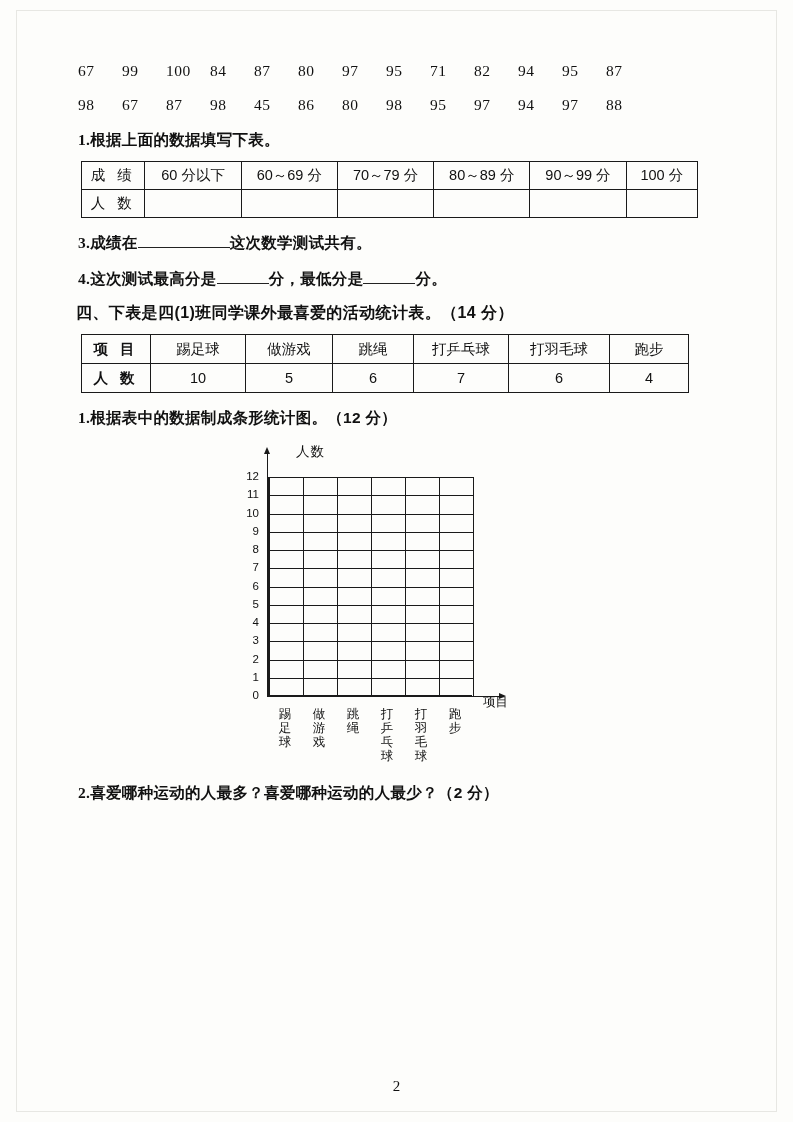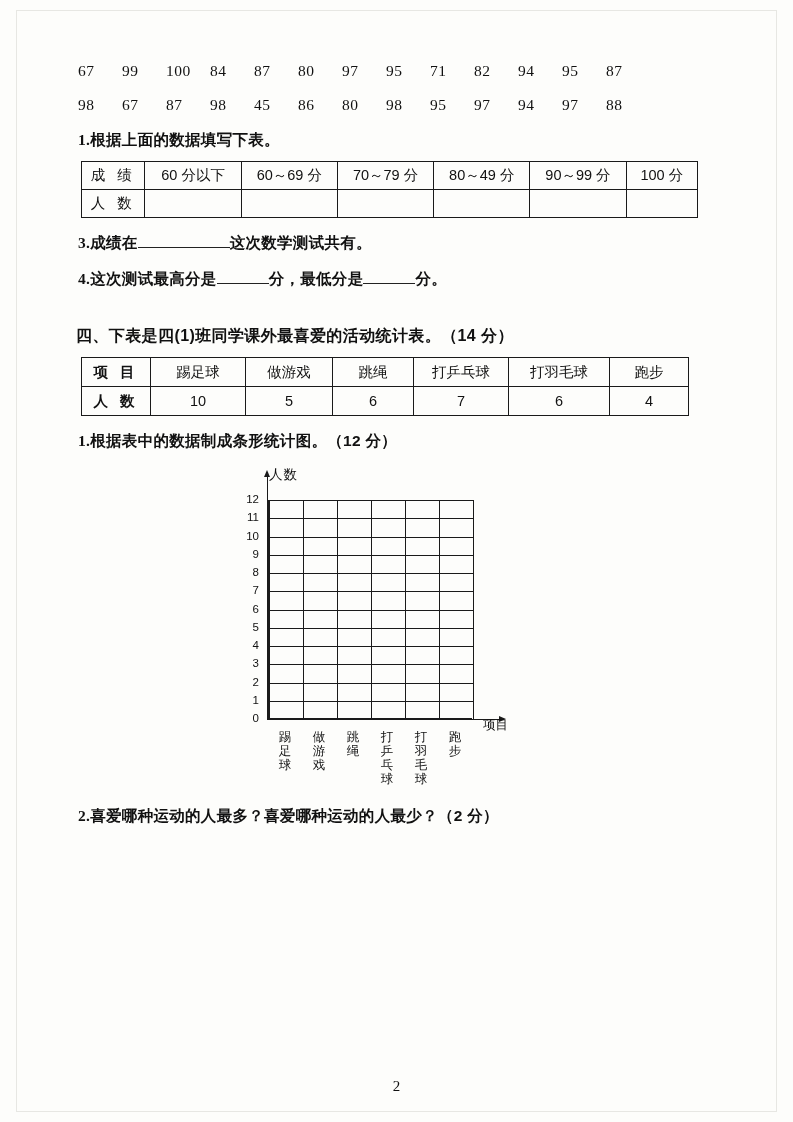--- a/index.html
+++ b/index.html
@@ -85,38 +85,39 @@
 
   #activity-table { margin: 6px 0 6px 3px; }
   #activity-table td { height: 26px; }
   #activity-table .lbl { font-weight: bold; width: 66px; letter-spacing: 4px;}
 
   
   .section-head {
     font-size: 16px;
     font-weight: bold;
     font-family: "Liberation Sans", sans-serif;
-    margin: 36px 0 10px -2px;
+    margin: 13px 0 10px -2px;
     letter-spacing: 0.4px;
   }
 
   
   .chart-wrap {
     position: relative;
     margin: 18px auto 0 auto;
     width: 290px;
     height: 290px;
   }
   .chart-title {
     position: absolute;
     left: 26px;
     top: -4px;
     font-size: 13.5px;
     font-family: "Liberation Sans", sans-serif;
     letter-spacing: 1px;
+    padding-left: 27px;
   }
   .axis-v {
     position: absolute;
     left: 24px;
     top: 6px;
     width: 1px;
     height: 244px;
     background: #1a1a1a;
   }
   .axis-v-arrow {
@@ -226,21 +227,21 @@
       <span class="qnum">1.</span><span>根据上面的数据填写下表。</span>
     </div>
 
     <table class="grid" id="score-table">
       <tbody>
           <tr>
         <td class="lbl">成 绩</td>
         <td class="hd" style="width:96px">60 分以下</td>
         <td class="hd" style="width:96px">60～69 分</td>
         <td class="hd" style="width:96px">70～79 分</td>
-        <td class="hd" style="width:96px">80～49 分</td>
+        <td class="hd" style="width:96px">80～89 分</td>
         <td class="hd" style="width:96px">90～99 分</td>
         <td class="hd" style="width:70px">100 分</td>
       </tr>
       <tr>
         <td class="lbl">人 数</td>
         <td></td>
         <td></td>
         <td></td>
         <td></td>
         <td></td>

